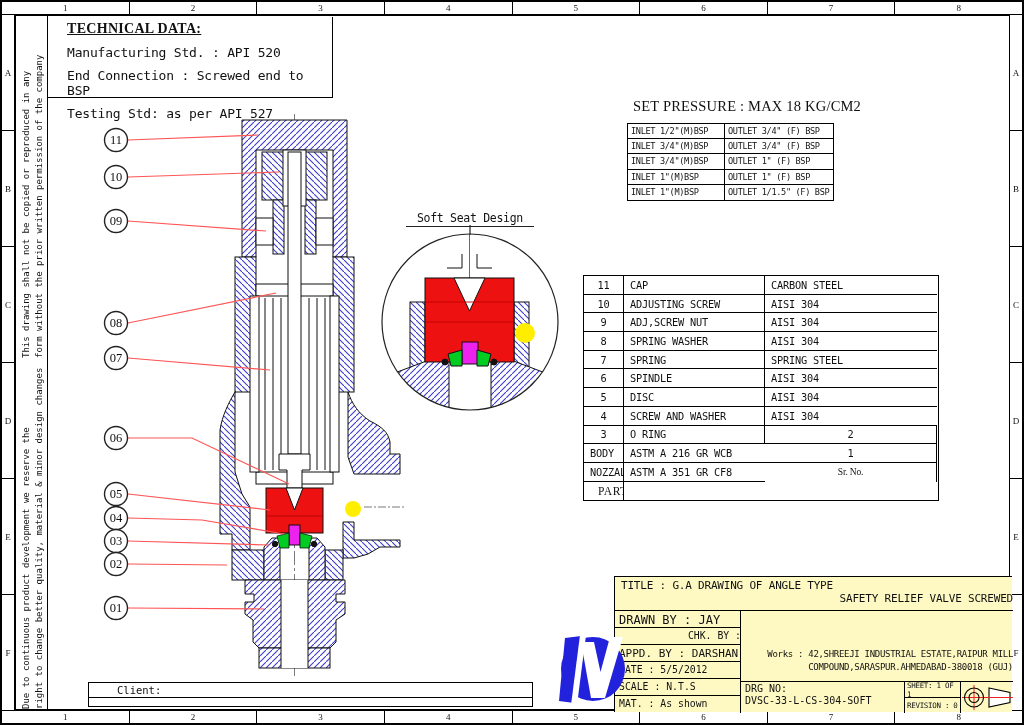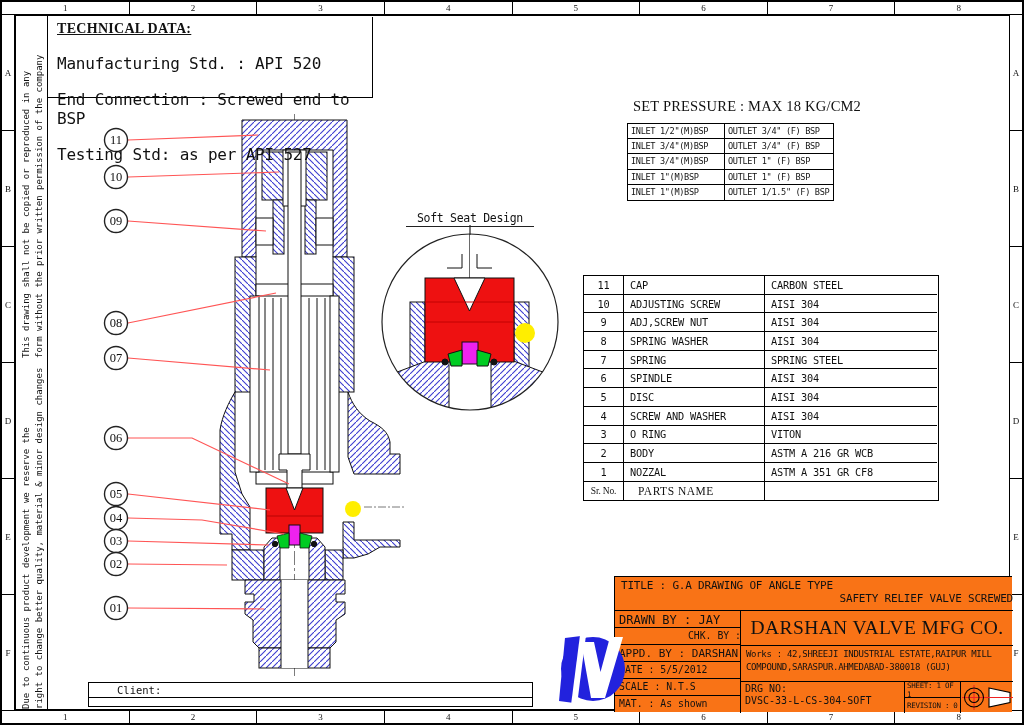--- a/index.html
+++ b/index.html
@@ -16,45 +16,45 @@
                font-family:"Liberation Serif",serif;font-size:9px;}
   .strip.h .cell{border-right:1px solid #000;}
   .strip.h .cell:last-child{border-right:none;}
   .strip.v .cell{border-bottom:1px solid #000;}
   .strip.v .cell:last-child{border-bottom:none;}
   #frame{left:13px;top:13px;width:995px;height:695px;border:1.5px solid #000;z-index:1;}
   #disc-divider{left:45px;top:13px;width:0;height:695px;border-left:1px solid #000;z-index:2;}
   .vtext{transform:rotate(-90deg);transform-origin:0 0;font-size:9px;line-height:13px;
          white-space:nowrap;z-index:3;color:#111;}
   
-  #techbox{left:45px;top:14.5px;width:326px;height:81px;border-right:1.5px solid #000;
-           border-bottom:1.5px solid #000;z-index:3;padding:4px 0 0 10px;}
+  #techbox{left:45px;top:14.5px;width:286px;height:81px;border-right:1.5px solid #000;
+           border-bottom:1.5px solid #000;z-index:3;padding:4px 0 0 20px;}
   #tech-title{font-size:14px;font-weight:bold;text-decoration:underline;letter-spacing:.3px;}
-  .tech-line{font-size:16px;margin-top:17px;letter-spacing:-.2px;}
+  .tech-line{font-size:13px;margin-top:8px;letter-spacing:-.2px;}
   
   #setp-title{left:610px;top:96px;width:270px;text-align:center;font-size:14.5px;z-index:3;letter-spacing:.2px;}
   #setp-table{left:625px;top:121px;width:207px;border:1.4px solid #000;z-index:3;
               display:grid;grid-template-columns:97px 108px;grid-auto-rows:15.2px;}
   #setp-table .c{border-right:1.2px solid #000;border-bottom:1.2px solid #000;
                  font-size:8.6px;letter-spacing:-.35px;display:flex;align-items:center;padding-left:3px;white-space:nowrap;overflow:hidden;}
   #setp-table .c.last{border-right:none;}
   #setp-table .c.bot{border-bottom:none;}
   
   #parts-table{left:581px;top:273px;width:356px;border:1.5px solid #000;z-index:3;
                display:grid;grid-template-columns:40px 141px 172px;grid-auto-rows:18.7px;}
   #parts-table .c{border-right:1.2px solid #000;border-bottom:1.2px solid #000;font-size:10.3px;
                   display:flex;align-items:center;padding-left:6px;white-space:nowrap;overflow:hidden;letter-spacing:-.2px;}
   #parts-table .c.sr{justify-content:center;padding-left:0;}
   #parts-table .c.last{border-right:none;}
   #parts-table .c.hdr{border-bottom:none;font-family:"Liberation Serif",serif;font-size:11.5px;}
   #parts-table .c.hdr.name{justify-content:flex-start;padding-left:14px;letter-spacing:.5px;}
   #parts-table .c.hdr.mat{justify-content:center;letter-spacing:.5px;margin-top:36px;}
   #parts-table .c.hdr.sr{font-size:9.5px;}
   
-  #tblock{left:612px;top:574px;width:398px;height:136px;border-left:1.5px solid #000;border-top:1.5px solid #000;z-index:3;background:#f97316;}
+  #tblock{left:612px;top:574px;width:398px;height:136px;border-left:1.5px solid #000;border-top:1.5px solid #000;z-index:3;background:#fef9c3;}
   #tblock .abs{border-color:#000;}
   .tb-line{font-size:11px;white-space:nowrap;letter-spacing:-.2px;}
   
   #client-box{left:86px;top:680px;width:445px;height:25px;border:1.3px solid #000;z-index:3;}
   #client-box .row1{height:13.5px;border-bottom:1.2px solid #000;display:flex;align-items:center;padding-left:28px;font-size:10.5px;}
   
   #softseat-label{left:404px;top:209px;width:128px;text-align:center;font-size:11.5px;
                   border-bottom:1.3px solid #222;padding-bottom:1px;z-index:3;letter-spacing:-.3px;}
   svg.layer{position:absolute;left:0;top:0;z-index:2;}
 </style>
@@ -153,21 +153,20 @@
     <div class="c">SPINDLE</div>
     <div class="c last">AISI 304</div>
     <div class="c sr">5</div>
     <div class="c">DISC</div>
     <div class="c last">AISI 304</div>
     <div class="c sr">4</div>
     <div class="c">SCREW AND WASHER</div>
     <div class="c last">AISI 304</div>
     <div class="c sr">3</div>
     <div class="c">O RING</div>
-    <div class="c last">VITON</div>
     <div class="c sr">2</div>
     <div class="c">BODY</div>
     <div class="c last">ASTM A 216 GR WCB</div>
     <div class="c sr">1</div>
     <div class="c">NOZZAL</div>
     <div class="c last">ASTM A 351 GR CF8</div>
     <div class="c hdr sr">Sr. No.</div>
     <div class="c hdr name">PARTS NAME</div>
     <div class="c hdr mat last">MATERIAL</div>
   </div>
@@ -180,22 +179,21 @@
       <div class="tb-line cad" style="padding-left:62px;text-align:right;">SAFETY RELIEF VALVE SCREWED</div>
     </div>
     <div class="abs" style="left:0;top:34px;width:126px;height:102px;border-right:1.3px solid #000;">
       <div class="abs cad" style="left:0;top:0;width:126px;height:17px;border-bottom:1.3px solid #000;font-size:12px;padding:2px 0 0 4px;">DRAWN BY : JAY</div>
       <div class="abs cad" style="left:0;top:17px;width:126px;height:17px;border-bottom:1.3px solid #000;font-size:9.8px;padding:2px 0 0 4px;text-align:right;">CHK. BY :</div>
       <div class="abs cad" style="left:0;top:34px;width:126px;height:17px;border-bottom:1.3px solid #000;font-size:11px;padding:2px 0 0 4px;">APPD. BY : DARSHAN</div>
       <div class="abs cad" style="left:0;top:51px;width:126px;height:17px;border-bottom:1.3px solid #000;font-size:9.8px;padding:2px 0 0 4px;">DATE : 5/5/2012</div>
       <div class="abs cad" style="left:0;top:68px;width:126px;height:17px;border-bottom:1.3px solid #000;font-size:9.8px;padding:2px 0 0 4px;">SCALE :  N.T.S</div>
       <div class="abs cad" style="left:0;top:85px;width:126px;height:17px;font-size:9.8px;padding:2px 0 0 4px;">MAT. : As shown</div>
     </div>
-    <div class="abs serif" style="left:126px;top:34px;width:272px;height:35px;border-bottom:1.3px solid #000;display:flex;align-items:center;justify-content:center;font-size:19.5px;letter-spacing:.4px;">DARSHAN VALVE MFG CO.</div>
-    <div class="abs" style="left:126px;top:69px;width:272px;height:36px;border-bottom:1.3px solid #000;padding:3px 0 0 5px;">
+    <div class="abs" style="left:126px;top:69px;width:272px;height:36px;border-bottom:1.3px solid #000;padding:3px 0 0 5px;text-align:right;">
       <div class="cad" style="font-size:9px;letter-spacing:-.3px;">Works : 42,SHREEJI INDUSTRIAL ESTATE,RAIPUR MILL</div>
       <div class="cad" style="font-size:9px;letter-spacing:-.3px;margin-top:3px;">COMPOUND,SARASPUR.AHMEDABAD-380018 (GUJ)</div>
     </div>
     <div class="abs" style="left:126px;top:105px;width:164px;height:31px;border-right:1.3px solid #000;padding:1px 0 0 4px;">
       <div class="cad" style="font-size:10px;">DRG NO:</div>
       <div class="cad" style="font-size:10px;margin-top:1px;">DVSC-33-L-CS-304-SOFT</div>
     </div>
     <div class="abs" style="left:290px;top:105px;width:56px;height:31px;border-right:1.3px solid #000;">
       <div class="cad" style="height:15px;border-bottom:1.3px solid #000;font-size:7.5px;letter-spacing:-.3px;display:flex;align-items:center;padding-left:2px;">SHEET: 1 OF 1</div>
       <div class="cad" style="height:15px;font-size:7.5px;letter-spacing:-.3px;display:flex;align-items:center;padding-left:2px;">REVISION : 0</div>

